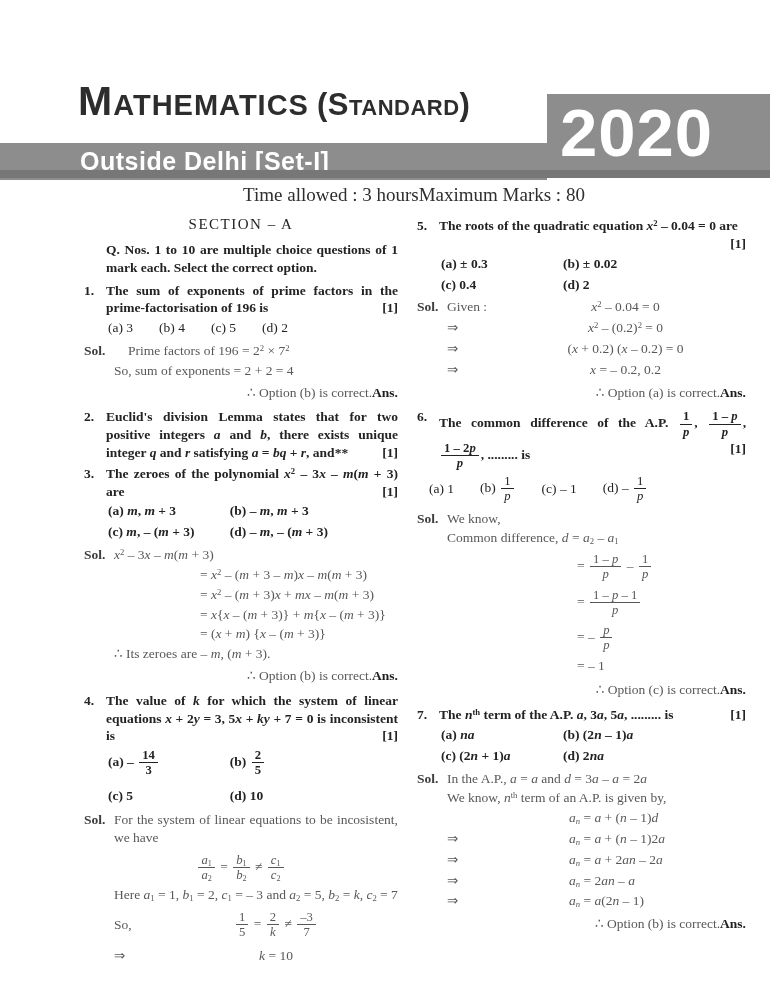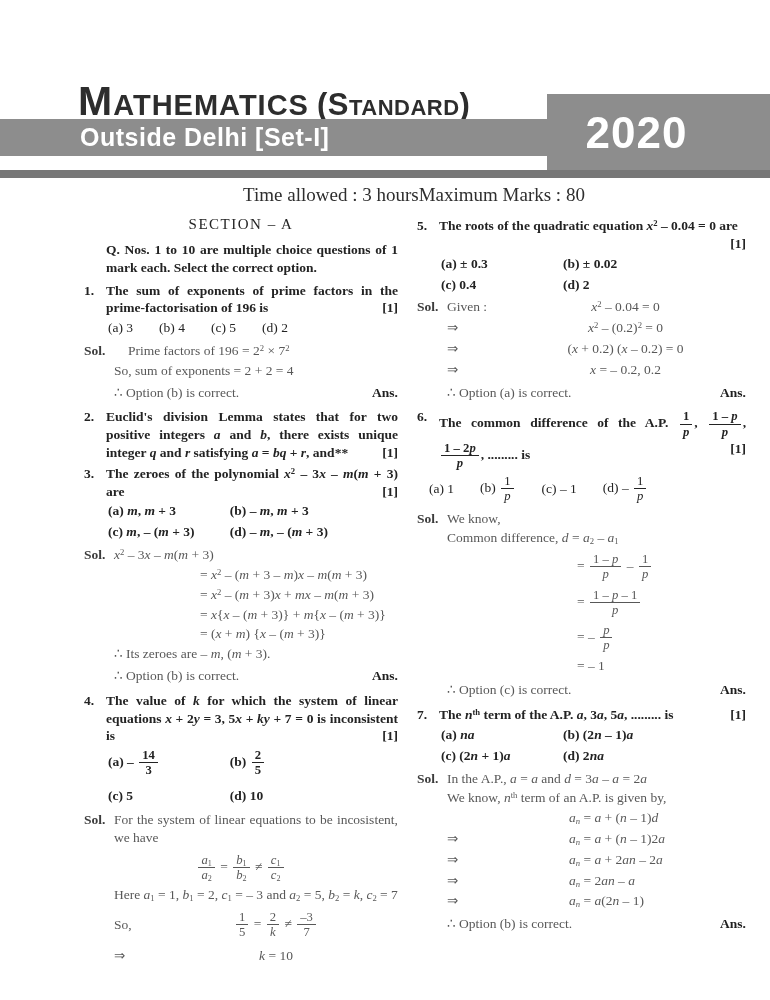--- a/index.html
+++ b/index.html
@@ -11,28 +11,28 @@
   }
   
   .title {
     position:absolute; left:78px; top:81px;
     font-family:"Liberation Sans", sans-serif; font-weight:bold;
     font-variant:small-caps; font-size:41px; line-height:1; color:#2d2d2d; letter-spacing:1px;
     white-space:nowrap;
   }
   .title .suffix { font-size:31px; margin-left:8px; letter-spacing:0.5px; }
   .band {
-    position:absolute; top:119px; left:0; width:547px; height:37px; background:#8d8d8d;
+    position:absolute; top:143px; left:0; width:547px; height:37px; background:#8d8d8d;
     color:#ffffff; font-family:"Liberation Sans", sans-serif; font-weight:bold;
     font-size:25px; line-height:36px; padding-left:80px; letter-spacing:0.5px;
   }
   .yearbox {
     position:absolute; top:94px; left:547px; width:223px; height:82px; background:#8d8d8d;
     color:#ffffff; font-family:"Liberation Sans", sans-serif; font-weight:bold;
-    font-size:44px; line-height:78px; text-align:center; padding-right:44px; letter-spacing:1px;
+    font-size:67px; line-height:78px; text-align:center; padding-right:44px; letter-spacing:1px;
   }
   .rule { position:absolute; top:170px; left:0; width:770px; height:8px; background:#777777; }
   
   .content { padding-top:182px; }
   .info { display:flex; justify-content:center; padding:0 26px 0 84px; font-size:19px; color:#2e2e2e; }
   
   .cols { display:flex; gap:19px; padding:7px 24px 0 84px; align-items:flex-start; }
   .cl { width:314px; flex:none; }
   .cr { flex:1; min-width:0; }
   .section-title { text-align:center; letter-spacing:1.5px; font-size:15px; margin:1px 0 6px; color:#242424; }
@@ -55,21 +55,21 @@
   .ind1 { margin-left:14px; }
   .just { text-align:justify; }
   .eqb3 { margin-left:86px; white-space:nowrap; }
   .eqb6 { margin-left:130px; }
   .eqb6 .sline { margin:4px 0; }
   .eqc { text-align:center; padding:3px 0; }
   .lrow { display:grid; grid-template-columns:40px 1fr; padding-left:30px; align-items:center; }
   .arow5 { display:grid; grid-template-columns:58px 1fr; align-items:center; margin-bottom:3px; }
   .arow5 .eq { text-align:center; }
   .arow7 { display:grid; grid-template-columns:122px 1fr; align-items:center; margin-bottom:3px; }
-  .concl { display:flex; justify-content:space-between; padding-left:30px; margin-top:2px; }
+  .concl { display:flex; justify-content:flex-end; padding-left:30px; margin-top:2px; }
   .ans { font-weight:bold; color:#1f1f1f; }
   
   sup { font-size:64%; vertical-align:0.45em; line-height:0; }
   sub { font-size:64%; vertical-align:-0.25em; line-height:0; }
   .fr { display:inline-flex; flex-direction:column; vertical-align:middle; text-align:center; font-size:0.94em; line-height:1.12; margin:1px 2px; }
   .fr > span:first-child { border-bottom:1px solid currentColor; padding:0 3px; display:block; }
   .fr > span:last-child { padding:0 3px; display:block; }
 </style>
 </head>
 <body>

